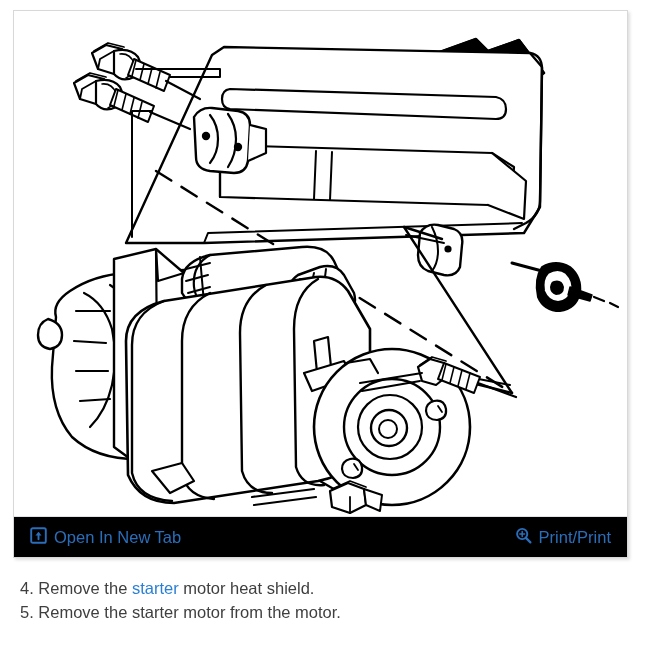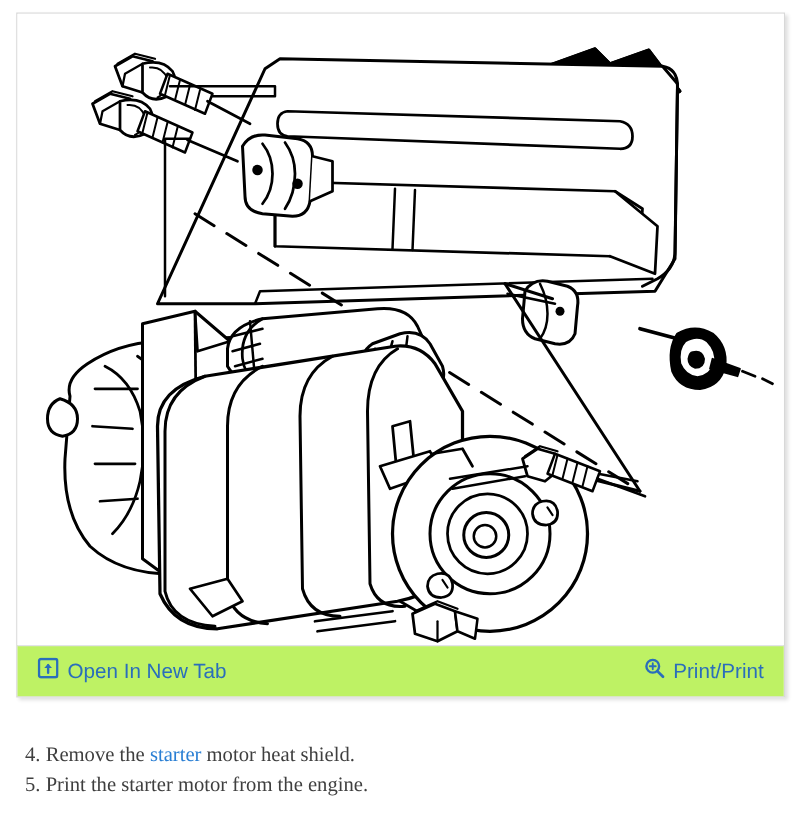--- a/index.html
+++ b/index.html
@@ -27,21 +27,21 @@
     background:#ffffff;
     overflow:hidden;
   }
   #figure-svg{display:block;}
 
   
   #image-toolbar{
     position:absolute;
     left:0; bottom:0;
     width:613px; height:41px;
-    background:#bef264;
+    background:#000000;
     border-top:1px solid #e2e3e7;
     box-sizing:border-box;
     display:flex;
     align-items:center;
     justify-content:space-between;
     padding:0 16px;
   }
   .tool-link{
     display:flex;
     align-items:center;
@@ -51,23 +51,22 @@
     cursor:pointer;
     text-decoration:none;
     white-space:nowrap;
   }
   .tool-link .tl-label{line-height:1;}
   .tool-icon{display:block;}
 
   
   #steps{
     position:absolute;
-    left:20px; top:592px;
+    left:20px; top:576px;
     width:600px;
-    font-family:Liberation Serif, serif;
   }
   .step-line{
     color:#3f3f3f;
     font-size:16.5px;
     line-height:24px;
     white-space:nowrap;
   }
   .step-link{color:#2a7fd4;cursor:pointer;}
 </style>
 </head>
@@ -308,16 +307,16 @@
   </div>
 </div>
 
 <div id="steps">
 
   <div class="step-line">
     <span>4.</span><span> Remove the </span><span class="step-link">starter</span><span> motor heat shield.</span>
   </div>
 
   <div class="step-line">
-    <span>5.</span><span> Print the starter motor from the engine.</span>
+    <span>5.</span><span> Remove the starter motor from the motor.</span>
   </div>
 
 </div>
 
 </body></html>

